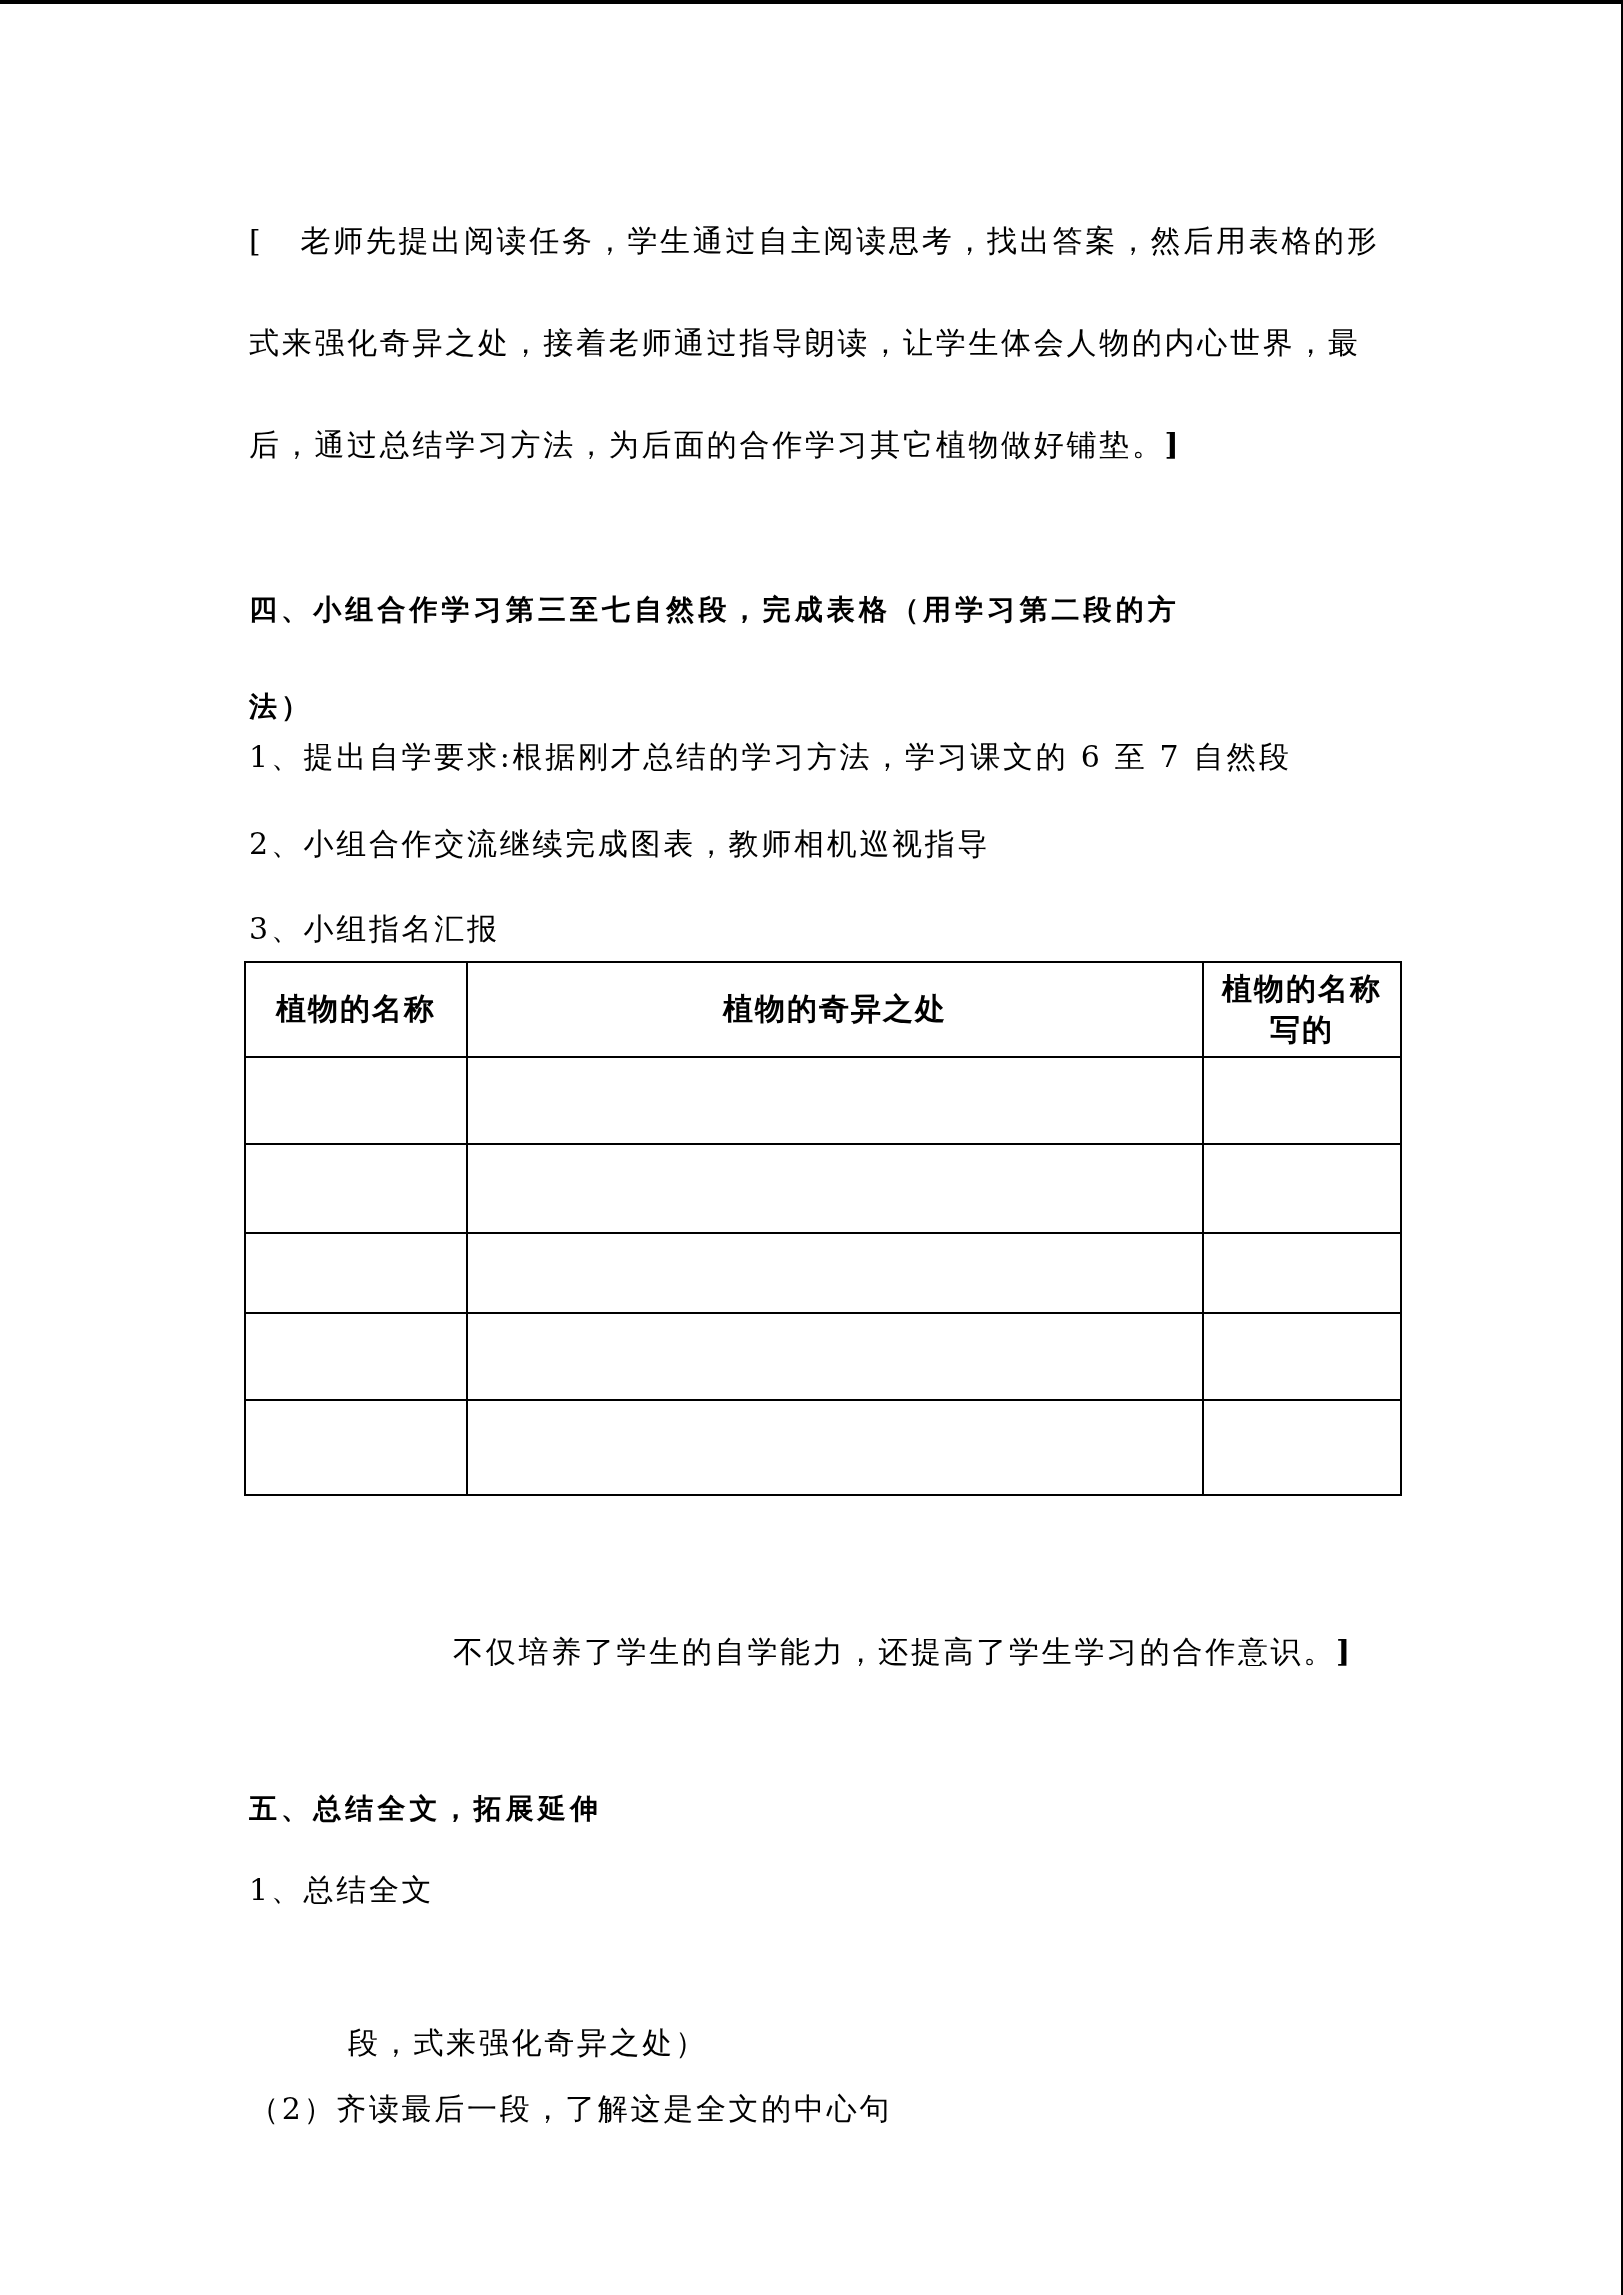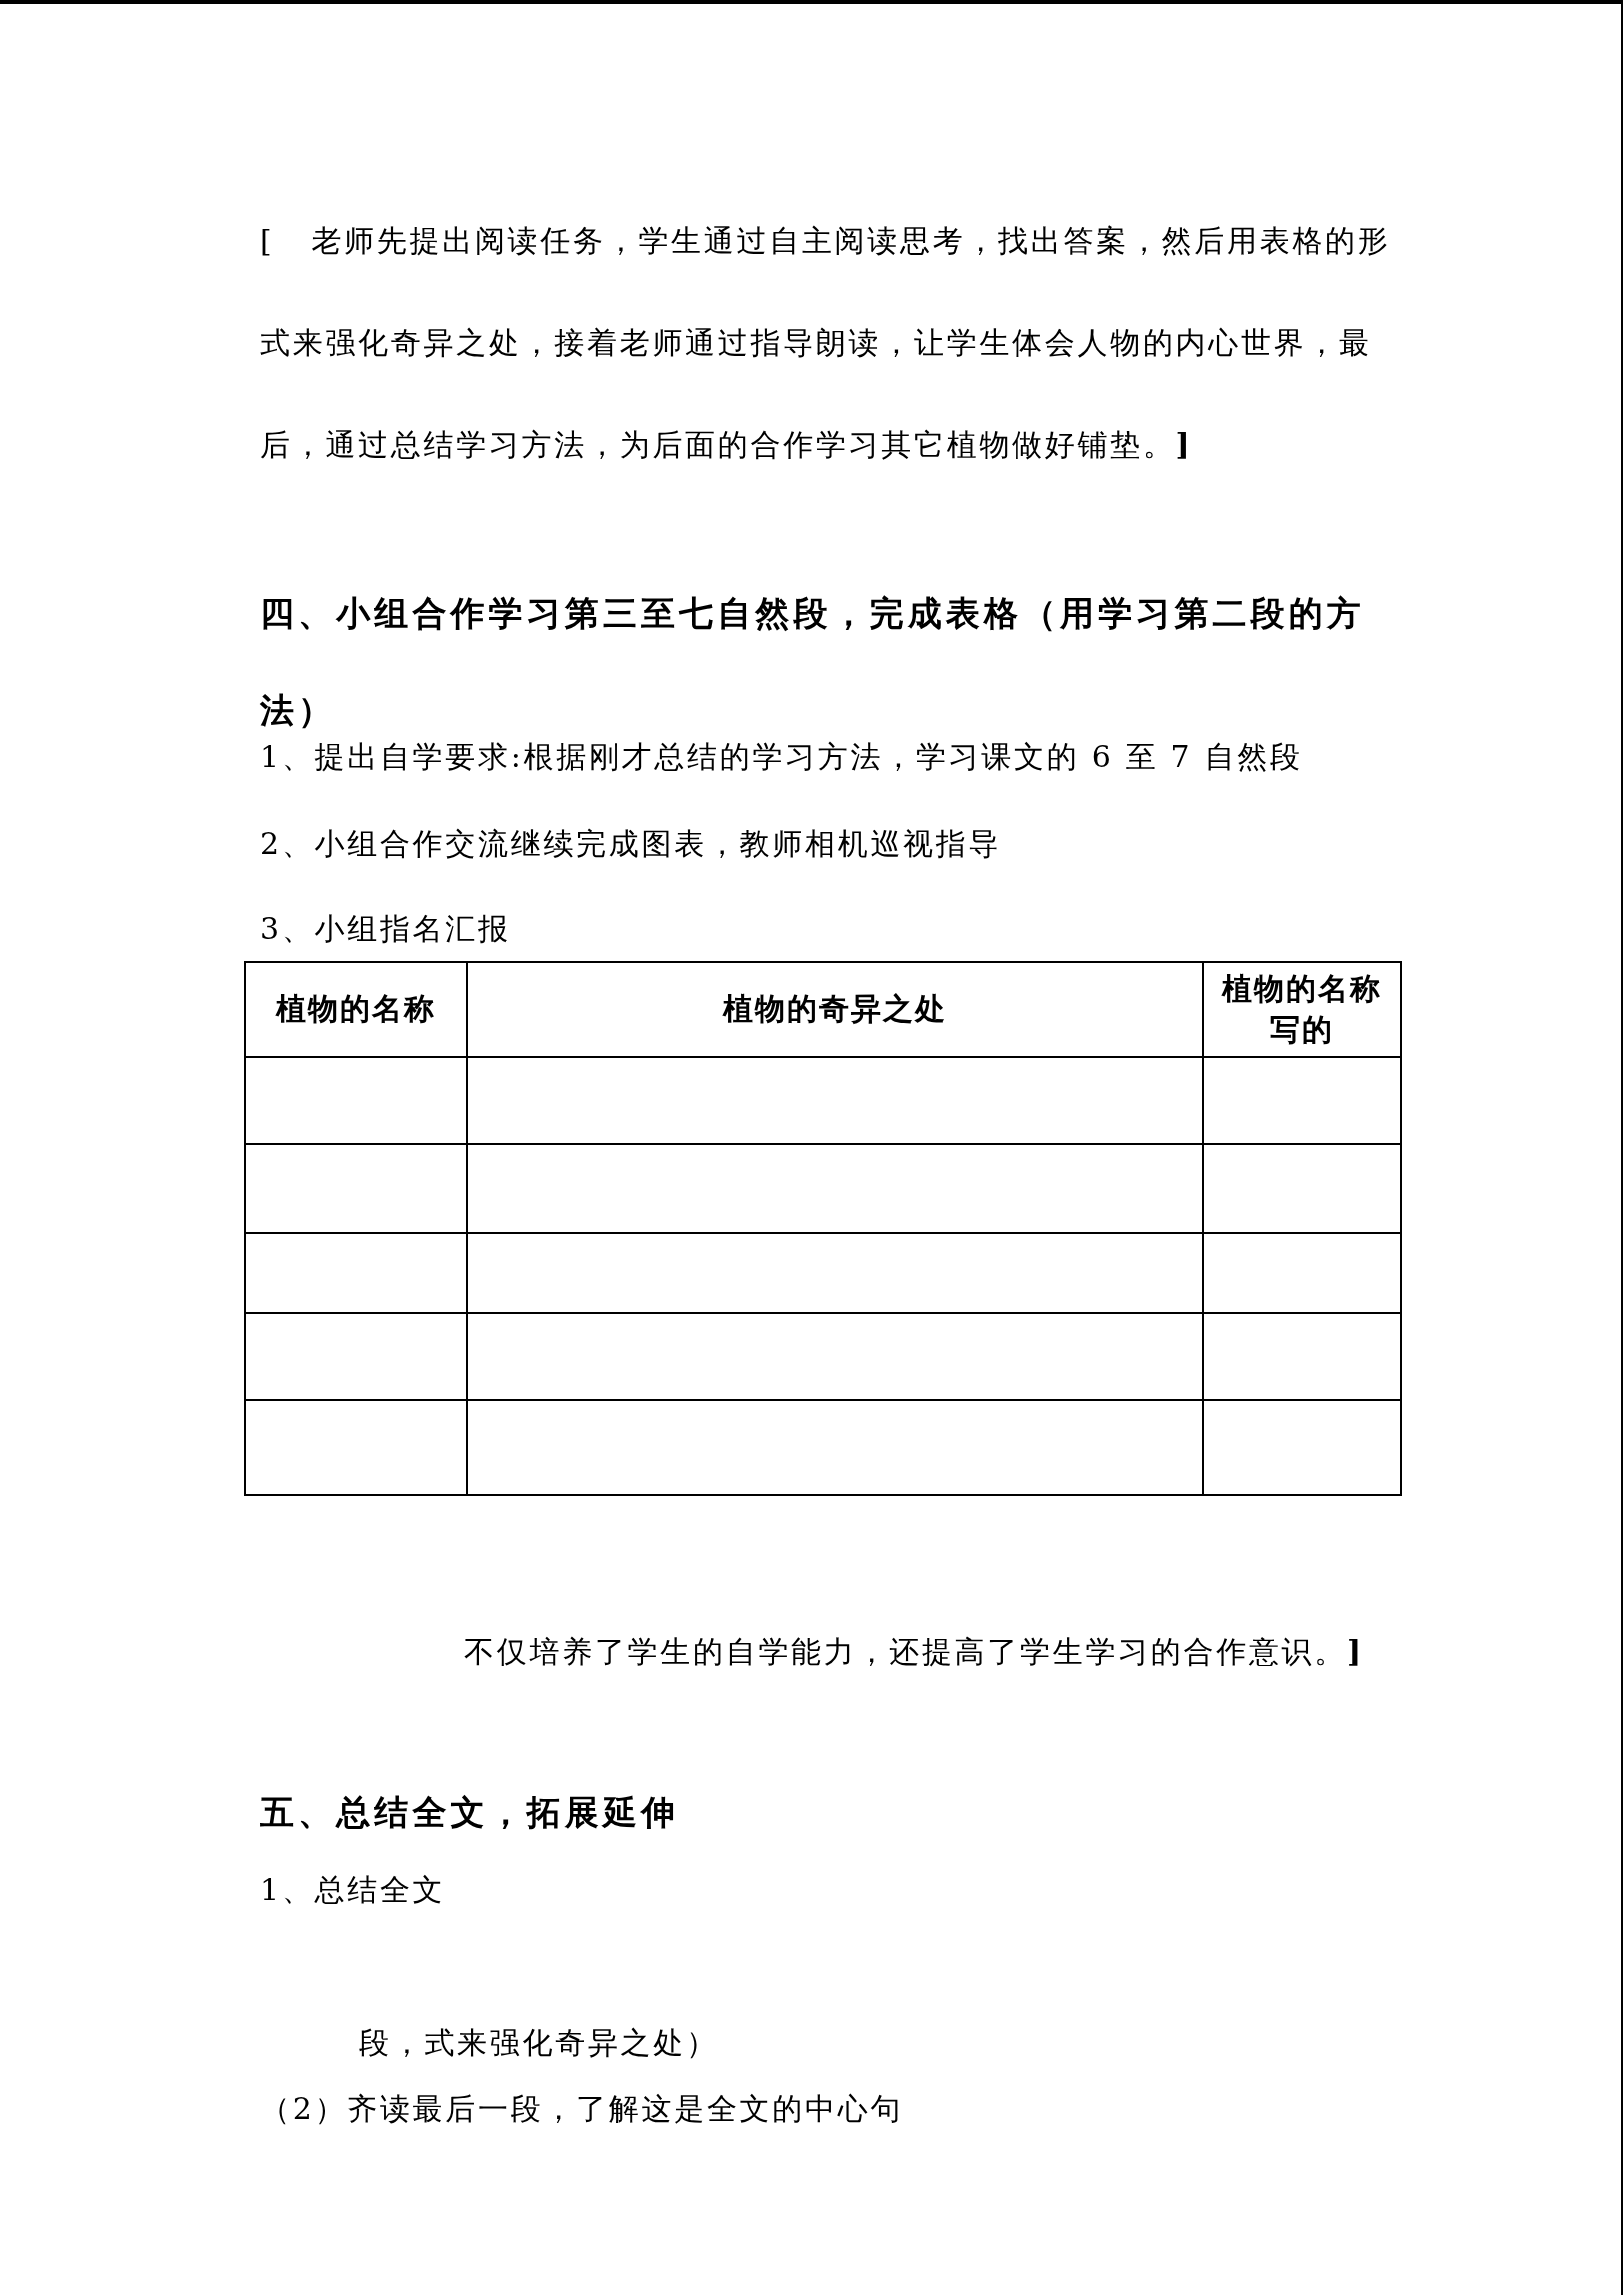--- a/index.html
+++ b/index.html
@@ -27,28 +27,27 @@
     top: 0; right: 0;
     width: 2px; height: 2295px;
     background: #000000;
   }
   .line {
     position: absolute;
     left: 249px;
     width: 1200px;
     white-space: nowrap;
     line-height: 1.15;
-    margin-left: 11px;
   }
   .body-text {
     font-size: 30px;
     letter-spacing: 2.7px;
   }
   .heading-text {
-    font-size: 34px;
+    font-size: 28px;
     font-weight: bold;
     letter-spacing: 4.1px;
   }
   .open-gap {
     display: inline-block;
     margin-left: 37px;
   }
   .bold-bracket {
     font-weight: bold;
   }

